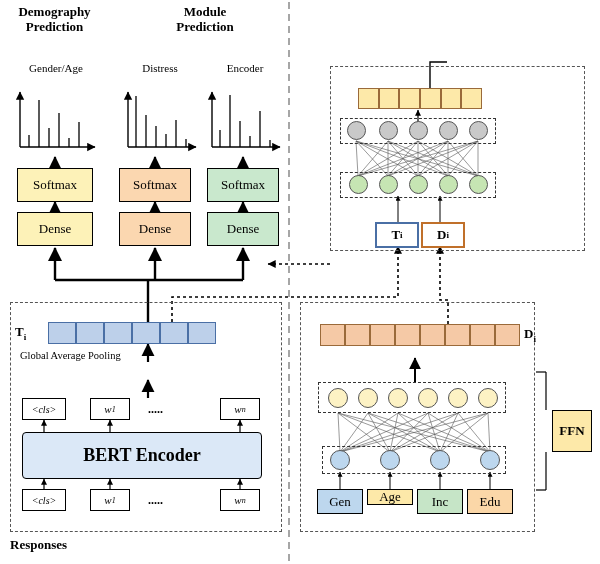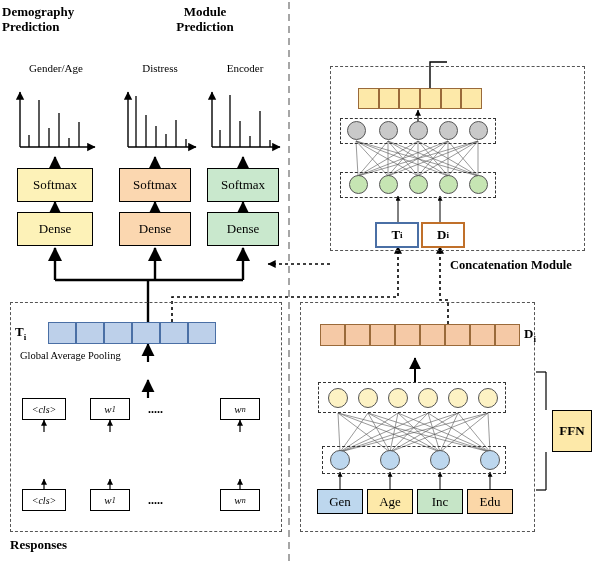--- a/index.html
+++ b/index.html
@@ -198,21 +198,21 @@
     </g>
 
     <g stroke="#000" stroke-width="1.2" fill="none">
       <path d="M536,372 L546,372"></path>
       <path d="M536,490 L546,490"></path>
       <path d="M546,372 L546,410"></path>
       <path d="M546,452 L546,490"></path>
     </g>
   </svg>
 
-  <div class="abs lbl title" style="left:2px;top:4px;width:105px;white-space:pre-line;">Demography
+  <div class="abs lbl title" style="left:2px;top:4px;width:105px;text-align:center;white-space:pre-line;">Demography
 Prediction</div>
 
   <div class="abs lbl title" style="left:140px;top:4px;width:130px;text-align:center;white-space:pre-line;">Module
 Prediction</div>
 
   <div class="abs lbl smalltitle" style="left:8px;top:62px;width:96px;text-align:center;">Gender/Age</div>
   <div class="abs lbl smalltitle" style="left:120px;top:62px;width:80px;text-align:center;">Distress</div>
   <div class="abs lbl smalltitle" style="left:205px;top:62px;width:80px;text-align:center;">Encoder</div>
 
   <div class="abs box ctr lbl" style="left:17px;top:168px;width:76px;height:34px;background:#fdf2b8;font-size:13px;">Softmax</div>
@@ -243,20 +243,21 @@
   <div class="abs box ctr lbl" style="left:90px;top:398px;width:40px;height:22px;background:#fff;font-size:11px;font-style:italic;">
     <span>w</span>
       <sub style="font-size:8px;">1</sub>
   </div>
   <div class="abs lbl" style="left:148px;top:402px;font-size:12px;font-weight:bold;">.....</div>
   <div class="abs box ctr lbl" style="left:220px;top:398px;width:40px;height:22px;background:#fff;font-size:11px;font-style:italic;">
     <span>w</span>
       <sub style="font-size:8px;">n</sub>
   </div>
 
+  <div class="abs box ctr lbl bold" style="left:22px;top:432px;width:240px;height:47px;background:#dbe8f7;border-radius:4px;font-size:18px;">BERT Encoder</div>
 
   <div class="abs box ctr lbl" style="left:22px;top:489px;width:44px;height:22px;background:#fff;font-size:10px;font-style:italic;">&lt;cls&gt;</div>
   <div class="abs box ctr lbl" style="left:90px;top:489px;width:40px;height:22px;background:#fff;font-size:11px;font-style:italic;">
     <span>w</span>
       <sub style="font-size:8px;">1</sub>
   </div>
   <div class="abs lbl" style="left:148px;top:493px;font-size:12px;font-weight:bold;">.....</div>
   <div class="abs box ctr lbl" style="left:220px;top:489px;width:40px;height:22px;background:#fff;font-size:11px;font-style:italic;">
     <span>w</span>
       <sub style="font-size:8px;">n</sub>
@@ -288,21 +289,21 @@
   <div class="abs node" style="left:448px;top:388px;width:20px;height:20px;background:#fdf2c4;"></div>
   <div class="abs node" style="left:478px;top:388px;width:20px;height:20px;background:#fdf2c4;"></div>
 
   <div class="abs dashbox" style="left:322px;top:446px;width:184px;height:28px;border-color:#333;"></div>
   <div class="abs node" style="left:330px;top:450px;width:20px;height:20px;background:#bdd7ee;"></div>
   <div class="abs node" style="left:380px;top:450px;width:20px;height:20px;background:#bdd7ee;"></div>
   <div class="abs node" style="left:430px;top:450px;width:20px;height:20px;background:#bdd7ee;"></div>
   <div class="abs node" style="left:480px;top:450px;width:20px;height:20px;background:#bdd7ee;"></div>
 
   <div class="abs box ctr lbl" style="left:317px;top:489px;width:46px;height:25px;background:#bdd7ee;font-size:13px;">Gen</div>
-  <div class="abs box ctr lbl" style="left:367px;top:489px;width:46px;height:25px;background:#fde9a9;font-size:13px;">Age</div>
+  <div class="abs box ctr lbl" style="left:367px;top:489px;width:46px;height:16px;background:#fde9a9;font-size:13px;">Age</div>
   <div class="abs box ctr lbl" style="left:417px;top:489px;width:46px;height:25px;background:#c6e5c7;font-size:13px;">Inc</div>
   <div class="abs box ctr lbl" style="left:467px;top:489px;width:46px;height:25px;background:#fbd7a8;font-size:13px;">Edu</div>
 
 
   <div class="abs box ctr lbl bold" style="left:552px;top:410px;width:40px;height:42px;background:#fde9a9;font-size:13px;">FFN</div>
 
   <div class="abs dashbox" style="left:330px;top:66px;width:255px;height:185px;"></div>
 
   <div class="abs" style="left:358px;top:88px;width:124px;height:21px;display:flex;">
     <div class="cell" style="flex:1;background:#fde9a9;"></div>
@@ -329,15 +330,14 @@
 
   <div class="abs ctr lbl bold" style="left:375px;top:222px;width:44px;height:26px;border:2px solid #4a6fa5;background:#fff;font-size:13px;box-sizing:border-box;">
     <span>T</span>
       <sub style="font-size:9px;">i</sub>
   </div>
   <div class="abs ctr lbl bold" style="left:421px;top:222px;width:44px;height:26px;border:2px solid #c0702a;background:#fff;font-size:13px;box-sizing:border-box;">
     <span>D</span>
       <sub style="font-size:9px;">i</sub>
   </div>
 
-  <div class="abs lbl bold" style="left:450px;top:258px;font-size:12.5px;">Concatenation Module</div>
 
 </div>
 
 </body></html>

